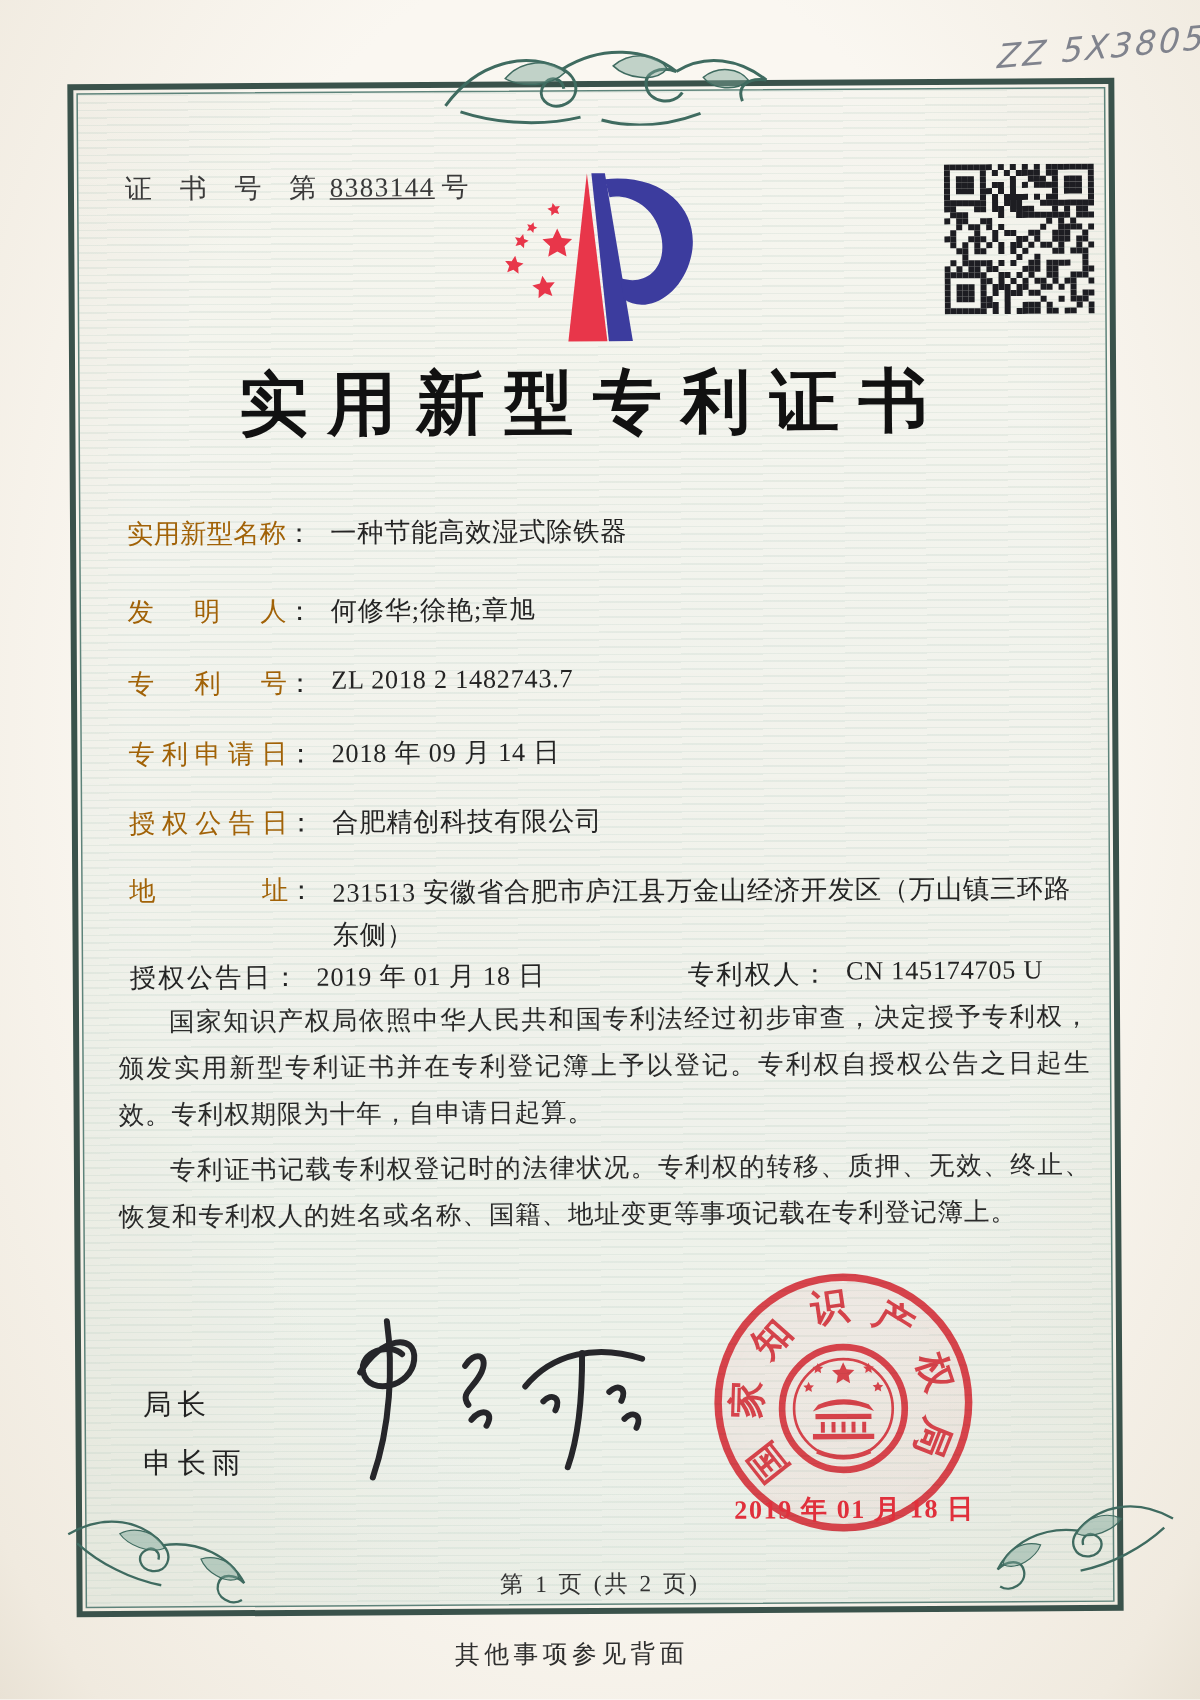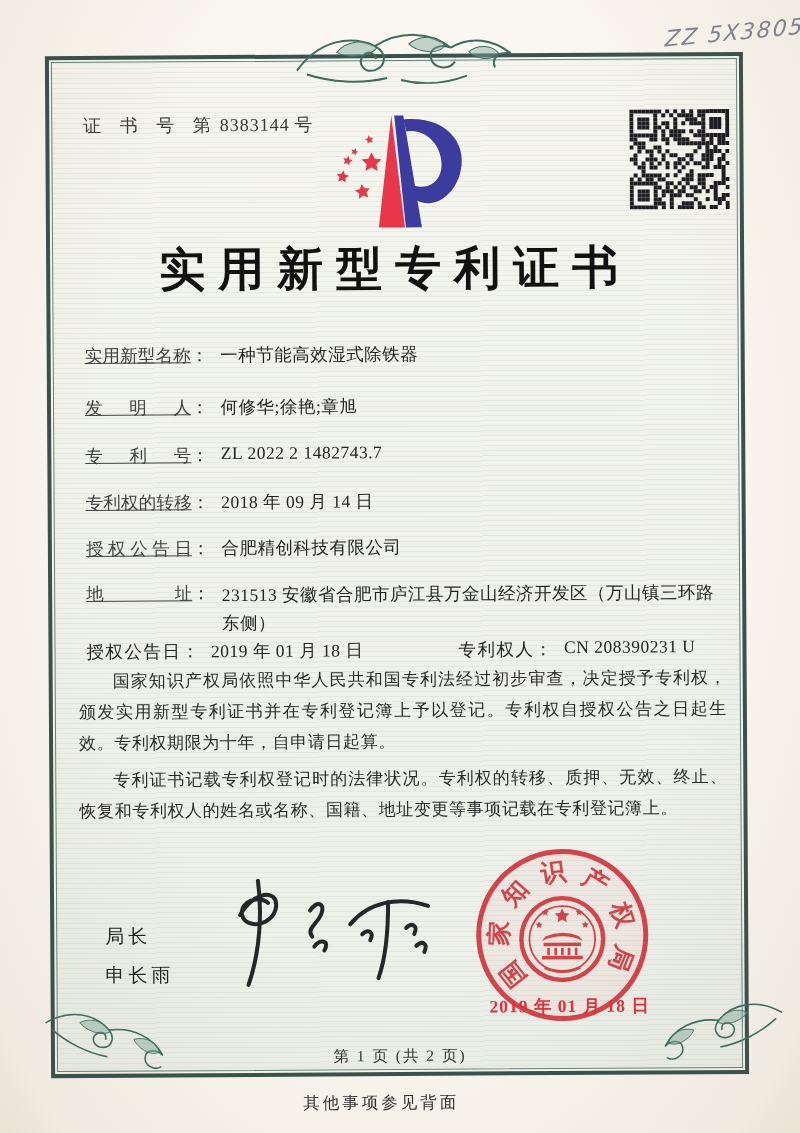--- a/index.html
+++ b/index.html
@@ -18,42 +18,42 @@
     position:absolute;inset:2px;border:1.5px solid #5d837a;
     background:
       linear-gradient(180deg, rgba(214,230,222,.10) 0%, rgba(199,222,212,.22) 70%, rgba(199,222,212,.28) 100%),
       repeating-linear-gradient(180deg, rgba(134,172,158,.14) 0 1px, rgba(134,172,158,0) 1px 5px);
   }
   
   .flourish{position:absolute;pointer-events:none;}
   
   .cert-no{position:absolute;left:86px;top:112px;font-size:18px;color:#3a3a3a;white-space:nowrap;}
   .cert-no .pre{letter-spacing:7px;}
-  .cert-no .num{letter-spacing:1px;margin-left:2px;}
+  .cert-no .num{letter-spacing:1px;margin-left:2px;text-decoration:underline;}
   .logo{position:absolute;left:332px;top:108px;width:140px;height:128px;}
   .qr{position:absolute;left:632px;top:111px;width:100px;height:100px;}
   .title{
     position:absolute;left:48px;top:238px;width:698px;text-align:center;
     font-size:46px;font-weight:700;letter-spacing:13px;color:#111;
   }
   
   .row{position:absolute;left:86px;font-size:17.5px;color:#242424;white-space:nowrap;}
-  .flabel{display:inline-block;width:106px;text-align:justify;text-align-last:justify;vertical-align:top;color:#404040;text-decoration:underline;}
+  .flabel{display:inline-block;width:106px;text-align:justify;text-align-last:justify;vertical-align:top;color:#a16207;}
   .colon{vertical-align:top;}
   .fval{margin-left:12px;letter-spacing:.5px;vertical-align:top;}
   .row.addr{white-space:normal;}
   .row.addr .fval{display:inline-block;width:508px;line-height:28px;}
   .grant2{position:absolute;left:372px;top:0;}
   .glabel{letter-spacing:1.5px;}
   
   .paras{position:absolute;left:78px;top:664px;width:648px;font-size:17px;line-height:31px;
     text-align:justify;color:#2a2a2a;letter-spacing:.6px;}
   .paras p{margin:0 0 6px 0;text-indent:2em;}
   
-  .signer{position:absolute;left:103px;top:922px;font-size:19px;letter-spacing:4px;color:#222;}
+  .signer{position:absolute;left:93px;top:922px;font-size:19px;letter-spacing:4px;color:#222;}
   .signer div{margin-bottom:13px;}
   .sig-svg{position:absolute;left:200px;top:872px;width:250px;height:125px;}
   
   .seal{position:absolute;left:474px;top:850px;width:172px;height:172px;mix-blend-mode:multiply;opacity:.95;z-index:5;}
   .seal-ring{position:absolute;inset:0;border:5.5px solid #e23b44;border-radius:50%;box-sizing:border-box;
     background:radial-gradient(circle, rgba(255,80,90,.05) 60%, rgba(255,80,90,.10) 100%);}
   .seal-chars{position:absolute;inset:0;transform:rotate(-8deg);}
   .seal-chars span{
     position:absolute;left:calc(50% - 14px);top:calc(50% - 14px);width:28px;height:28px;
     line-height:28px;text-align:center;font-size:25px;font-weight:700;color:#e23b44;
@@ -483,37 +483,37 @@
 
   <div class="title">实用新型专利证书</div>
 
   <div class="row" style="top:342px">
     <span class="flabel">实用新型名称</span><span class="colon">：</span><span class="fval">一种节能高效湿式除铁器</span>
   </div>
   <div class="row" style="top:394px">
     <span class="flabel">发明人</span><span class="colon">：</span><span class="fval">何修华;徐艳;章旭</span>
   </div>
   <div class="row" style="top:442px">
-    <span class="flabel">专利号</span><span class="colon">：</span><span class="fval">ZL 2022 2 1482743.7</span>
+    <span class="flabel">专利号</span><span class="colon">：</span><span class="fval">ZL 2018 2 1482743.7</span>
   </div>
   <div class="row" style="top:489px">
-    <span class="flabel">专利权的转移</span><span class="colon">：</span><span class="fval">2018 年 09 月 14 日</span>
+    <span class="flabel">专利申请日</span><span class="colon">：</span><span class="fval">2018 年 09 月 14 日</span>
   </div>
   <div class="row" style="top:535px">
     <span class="flabel">授权公告日</span><span class="colon">：</span><span class="fval">合肥精创科技有限公司</span>
   </div>
   <div class="row addr" style="top:580px">
     <span class="flabel">地址</span><span class="colon">：</span><span class="fval">231513 安徽省合肥市庐江县万金山经济开发区（万山镇三环路东侧）</span>
   </div>
   <div class="row" style="top:638px;width:640px;">
     <span>
       <span class="glabel">授权公告日</span><span class="colon">：</span><span class="fval">2019 年 01 月 18 日</span>
     </span>
     <span class="grant2">
-      <span class="glabel">专利权人</span><span class="colon">：</span><span class="fval">CN 208390231 U</span>
+      <span class="glabel">专利权人</span><span class="colon">：</span><span class="fval">CN 145174705 U</span>
     </span>
   </div>
 
   <div class="paras">
     <p>国家知识产权局依照中华人民共和国专利法经过初步审查，决定授予专利权，颁发实用新型专利证书并在专利登记簿上予以登记。专利权自授权公告之日起生效。专利权期限为十年，自申请日起算。</p>
     <p>专利证书记载专利权登记时的法律状况。专利权的转移、质押、无效、终止、恢复和专利权人的姓名或名称、国籍、地址变更等事项记载在专利登记簿上。</p>
   </div>
 
   <div class="signer">
     <div>局长</div>

